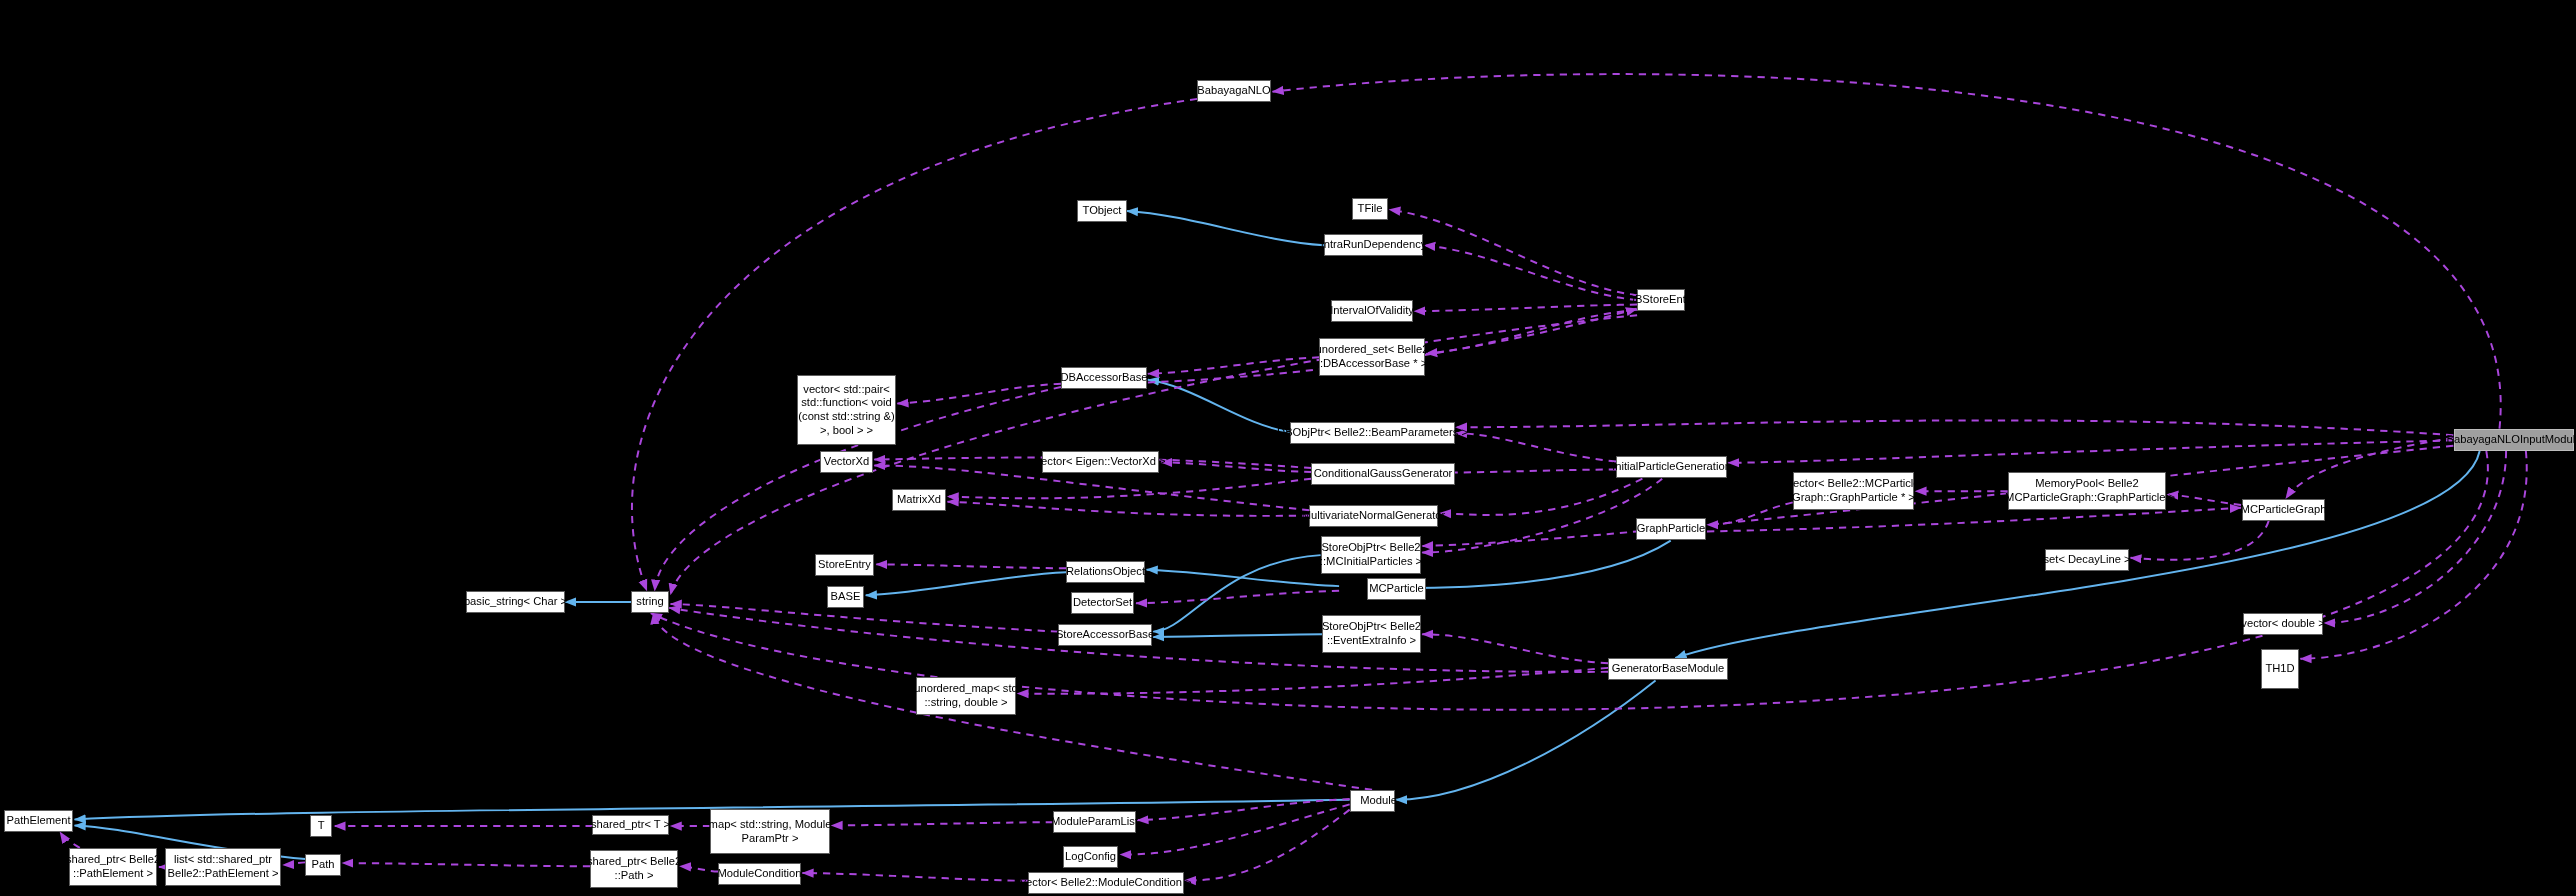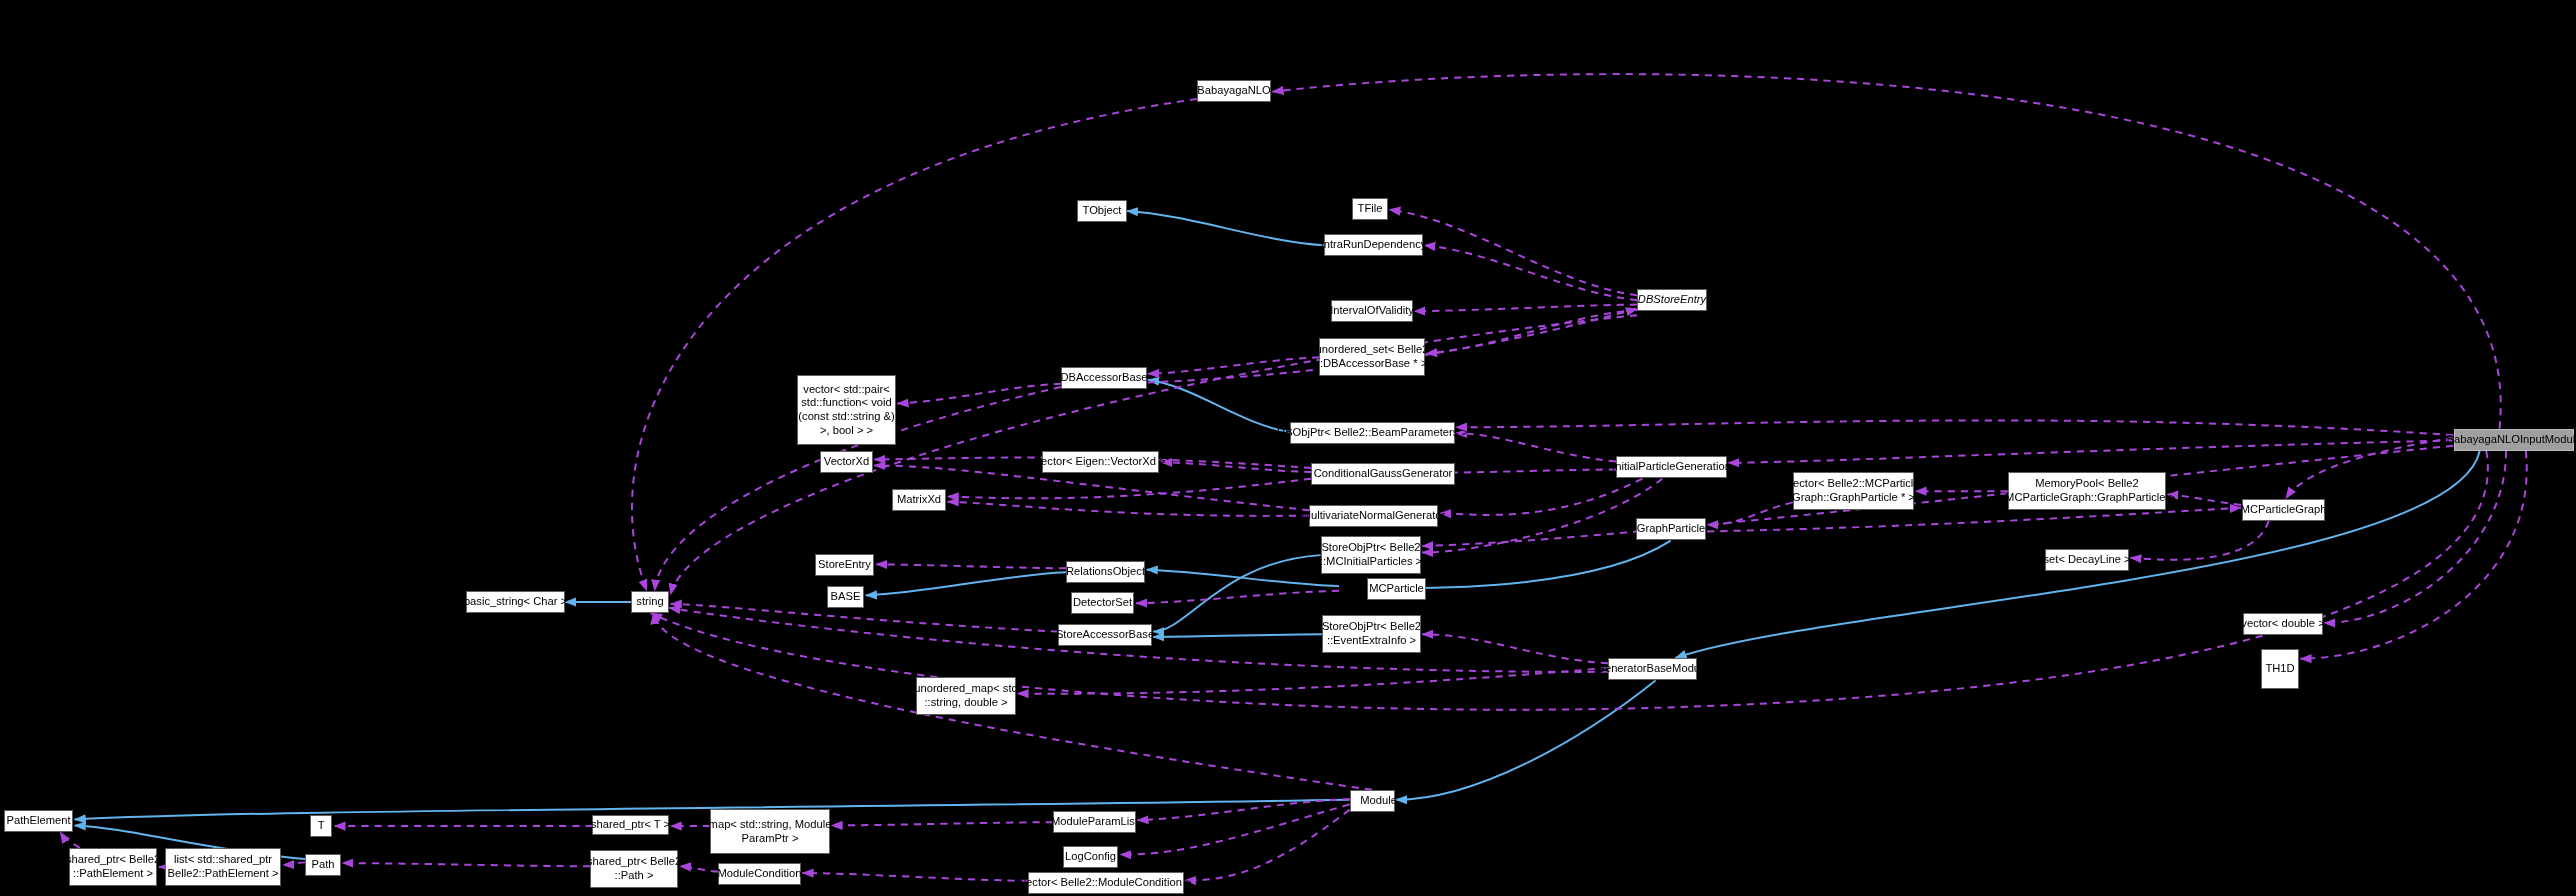--- a/index.html
+++ b/index.html
@@ -85,21 +85,21 @@
       <path d="M1088,1322 C1068.6666666666667,1321 1049.3333333333333,1315 1030,1314" fill="none" stroke="#aa46dc" stroke-width="3" stroke-dasharray="11 9" marker-end="url(#mU)"></path>
       <path d="M894,1314 C768.6666666666666,1313.375 643.3333333333334,1309.625 518,1309" fill="none" stroke="#aa46dc" stroke-width="3" stroke-dasharray="11 9" marker-end="url(#mU)"></path>
       <path d="M462,1308 C450.6666666666667,1308.5 439.3333333333333,1311.5 428,1312" fill="none" stroke="#aa46dc" stroke-width="3" stroke-dasharray="11 9" marker-end="url(#mU)"></path>
       <path d="M250,1315 C246.66666666666666,1315 243.33333333333334,1315 240,1315" fill="none" stroke="#aa46dc" stroke-width="3" stroke-dasharray="11 9" marker-end="url(#mU)"></path>
       <path d="M120,1286 C100,1274 94,1268 90,1262" fill="none" stroke="#aa46dc" stroke-width="3" stroke-dasharray="11 9" marker-end="url(#mU)"></path>
     </svg>
 <div class="node" style="left: 1197px; top: 80px; width: 74px; height: 22.4px;">BabayagaNLO</div>
     <div class="node" style="left: 1077px; top: 200px; width: 50px; height: 22.4px;">TObject</div>
     <div class="node" style="left: 1352px; top: 198px; width: 36px; height: 22.4px;">TFile</div>
     <div class="node" style="left: 1324px; top: 234px; width: 99px; height: 22.4px;">IntraRunDependency</div>
-    <div class="node" style="left: 1637px; top: 289px; width: 70px; height: 22.4px; font-style: italic;">DBStoreEntry</div>
+    <div class="node" style="left: 1637px; top: 289px; width: 48px; height: 22.4px;">DBStoreEntry</div>
     <div class="node" style="left: 1331px; top: 300px; width: 82px; height: 22.4px;">IntervalOfValidity</div>
     <div class="node" style="left: 1319px; top: 338px; width: 106px; height: 38px;">unordered_set&lt; Belle2
 ::DBAccessorBase * &gt;</div>
     <div class="node" style="left: 1061px; top: 367px; width: 86px; height: 22.4px;">DBAccessorBase</div>
     <div class="node" style="left: 797px; top: 375px; width: 99px; height: 70px;">vector&lt; std::pair&lt;
 std::function&lt; void
 (const std::string &amp;)
 &gt;, bool &gt; &gt;</div>
     <div class="node" style="left: 1290px; top: 422px; width: 165px; height: 22.4px;">DBObjPtr&lt; Belle2::BeamParameters &gt;</div>
     <div class="node" style="left: 820px; top: 451px; width: 53px; height: 22.4px;">VectorXd</div>
@@ -122,21 +122,21 @@
     <div class="node" style="left: 1339px; top: 578px; width: 59px; height: 22.4px; margin-left: 28px;">MCParticle</div>
     <div class="node" style="left: 827px; top: 586px; width: 37px; height: 22.4px;">BASE</div>
     <div class="node" style="left: 466px; top: 591px; width: 99px; height: 22.4px;">basic_string&lt; Char &gt;</div>
     <div class="node" style="left: 631px; top: 591px; width: 38px; height: 22.4px;">string</div>
     <div class="node" style="left: 1071px; top: 592px; width: 63px; height: 22.4px;">DetectorSet</div>
     <div class="node" style="left: 1058px; top: 624px; width: 94px; height: 22.4px;">StoreAccessorBase</div>
     <div class="node" style="left: 1322px; top: 615px; width: 99px; height: 38px;">StoreObjPtr&lt; Belle2
 ::EventExtraInfo &gt;</div>
     <div class="node" style="left: 2243px; top: 613px; width: 80px; height: 22.4px;">vector&lt; double &gt;</div>
     <div class="node" style="left: 2261px; top: 649px; width: 38px; height: 40px;">TH1D</div>
-    <div class="node" style="left: 1608px; top: 658px; width: 89px; height: 22.4px;">GeneratorBaseModule</div>
+    <div class="node" style="left: 1608px; top: 658px; width: 120px; height: 22.4px;">GeneratorBaseModule</div>
     <div class="node" style="left: 916px; top: 677px; width: 100px; height: 38px;">unordered_map&lt; std
 ::string, double &gt;</div>
     <div class="node" style="left: 1350px; top: 790px; width: 45px; height: 22.4px; padding-left: 12px;">Module</div>
     <div class="node" style="left: 4px; top: 810px; width: 69px; height: 22.4px;">PathElement</div>
     <div class="node" style="left: 310px; top: 815px; width: 22.4px; height: 22.4px;">T</div>
     <div class="node" style="left: 592px; top: 815px; width: 77px; height: 20px;">shared_ptr&lt; T &gt;</div>
     <div class="node" style="left: 710px; top: 809px; width: 120px; height: 45px;">map&lt; std::string, Module
 ParamPtr &gt;</div>
     <div class="node" style="left: 1053px; top: 811px; width: 83px; height: 22.4px;">ModuleParamList</div>
     <div class="node" style="left: 1063px; top: 846px; width: 55px; height: 22.4px;">LogConfig</div>

